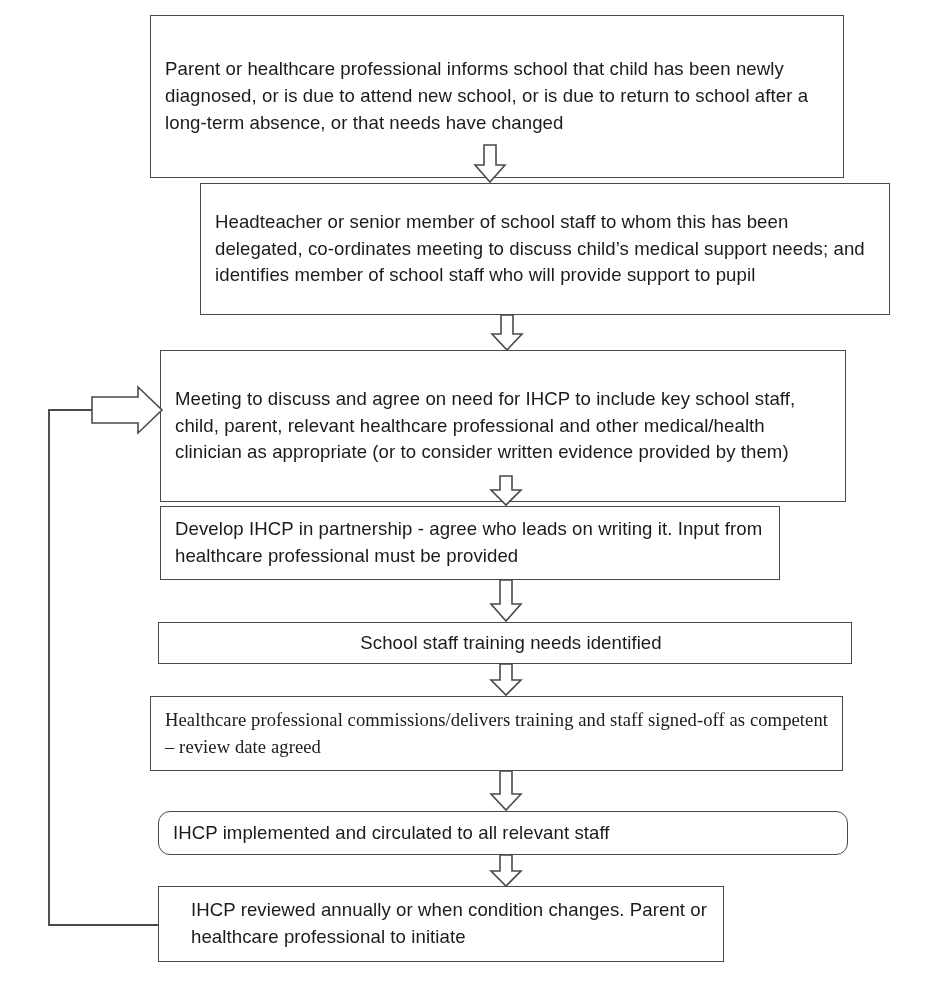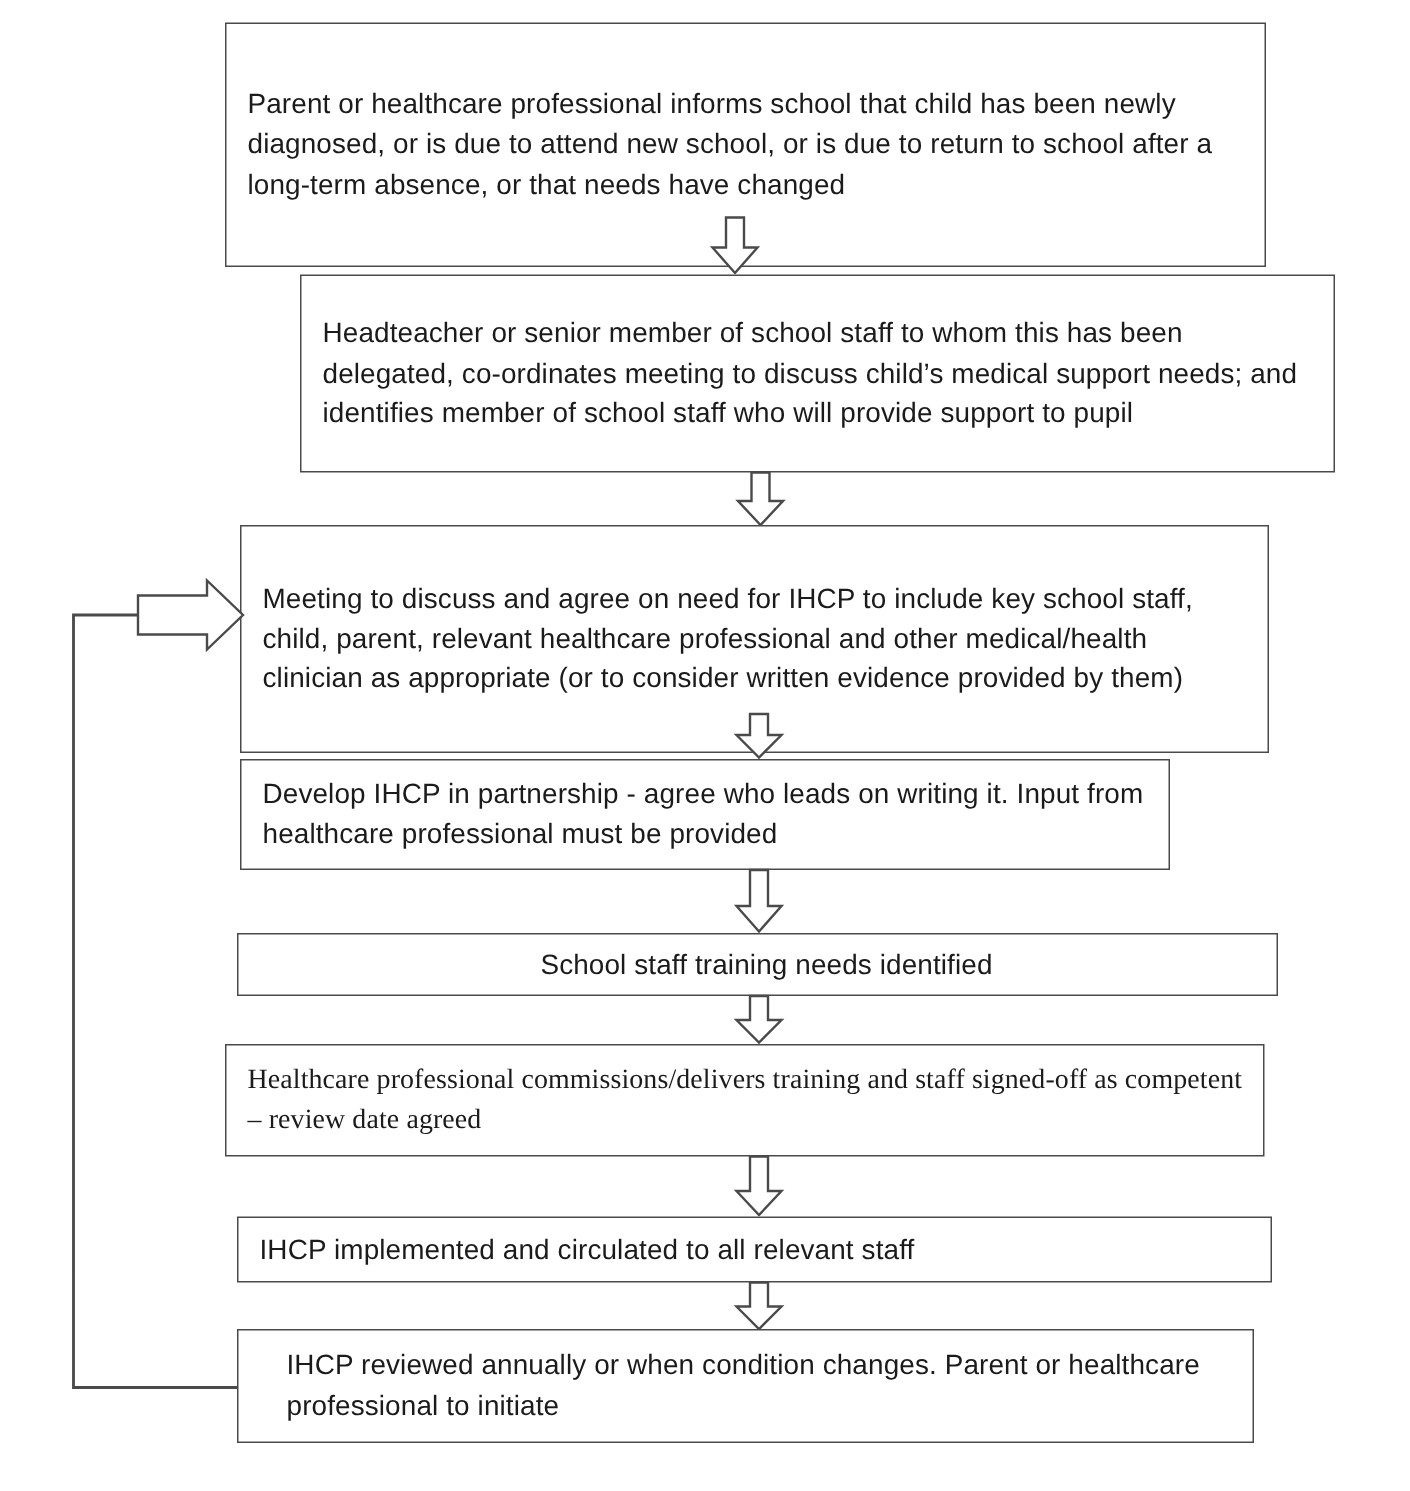--- a/index.html
+++ b/index.html
@@ -104,23 +104,23 @@
   </div>
 
   <div class="node" style="left:150px; top:696px; width:693px; height:75px;font-family:Liberation Serif, serif;">Healthcare professional commissions/delivers training and staff signed-off as competent – review date agreed</div>
 
   <div class="arrow" style="left:488px; top:771px;">
     <svg width="36" height="40" viewBox="0 0 36 40">
       <path d="M12,0 L24,0 L24,23 L33,23 L18,39 L3,23 L12,23 Z" fill="#ffffff" stroke="#4a4a4a" stroke-width="1.6" stroke-linejoin="miter"></path>
     </svg>
   </div>
 
-  <div class="node" style="left:158px; top:811px; width:690px; height:44px;">IHCP implemented and circulated to all relevant staff</div>
+  <div class="node" style="left:158px; top:811px; width:690px; height:44px;border-radius:12px;">IHCP implemented and circulated to all relevant staff</div>
 
   <div class="arrow" style="left:488px; top:855px;">
     <svg width="36" height="32" viewBox="0 0 36 32">
       <path d="M12,0 L24,0 L24,16 L33,16 L18,31 L3,16 L12,16 Z" fill="#ffffff" stroke="#4a4a4a" stroke-width="1.6" stroke-linejoin="miter"></path>
     </svg>
   </div>
 
-  <div class="node" style="left:158px; top:886px; width:678px; height:76px;padding-left:32px;">IHCP reviewed annually or when condition changes. Parent or healthcare professional to initiate</div>
+  <div class="node" style="left:158px; top:886px; width:566px; height:76px;padding-left:32px;">IHCP reviewed annually or when condition changes. Parent or healthcare professional to initiate</div>
 
 </div>
 
 </body></html>

